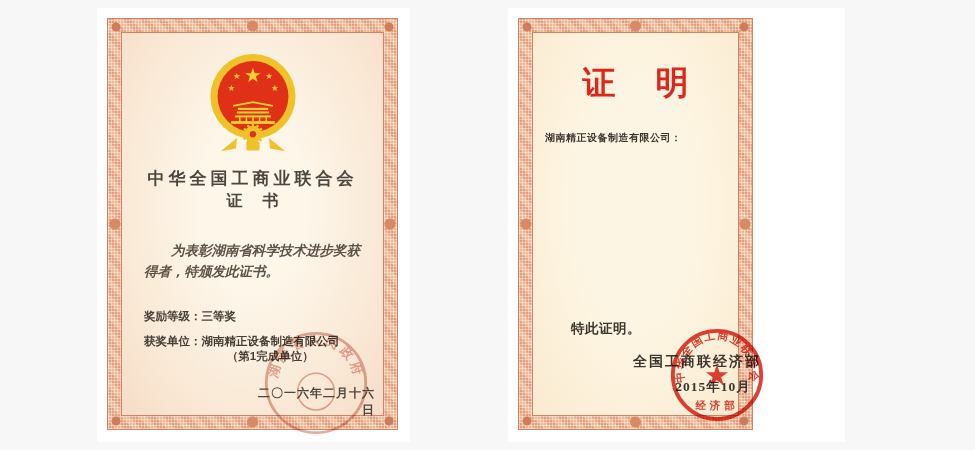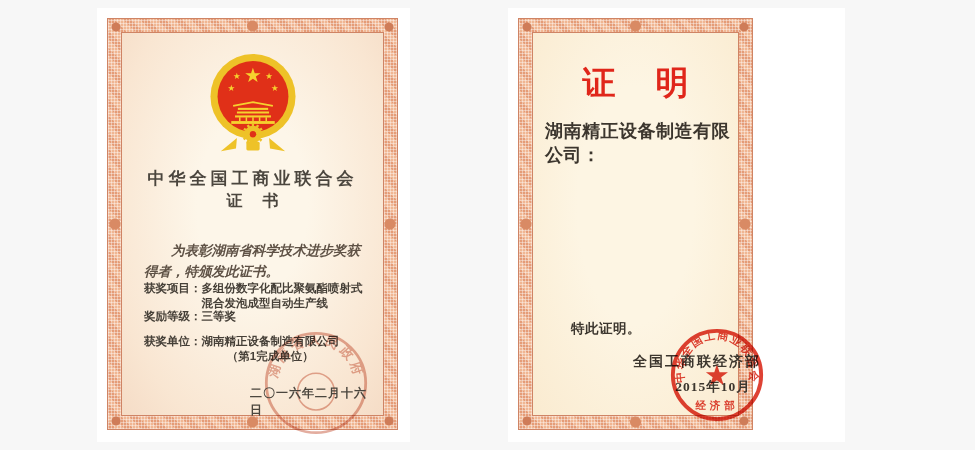--- a/index.html
+++ b/index.html
@@ -73,37 +73,37 @@
     font-size:11.5px;font-weight:bold;color:#453f37;line-height:15px;
     font-family:"Liberation Sans","DejaVu Sans",sans-serif;
   }
   .lc-field .flabel{white-space:nowrap;}
   .lc-field.f1{top:248px;}
   .lc-field.f2{top:276px;}
   .lc-field.f3{top:301px;}
   .funit-note{display:block;padding-left:2.2em;}
   .lc-seal{left:140px;top:296px;width:108px;height:108px;opacity:.55;mix-blend-mode:multiply;}
   .lc-date{
-    left:128px;top:352px;width:125px;text-align:left;
+    left:128px;top:352px;width:125px;text-align:right;
     font-size:12px;font-weight:bold;color:#4b463e;letter-spacing:1px;
     font-family:"Liberation Sans","DejaVu Sans",sans-serif;
   }
   .lc-no{
     left:36px;top:369px;font-size:9px;color:#5a5248;font-weight:bold;
     font-family:"Liberation Sans","DejaVu Sans",sans-serif;letter-spacing:.5px;
   }
 
   
   .rc-title{
     left:0;right:0;top:28px;text-align:center;
     font-size:33px;font-weight:bold;color:#e0261a;
     letter-spacing:40px;padding-left:40px;
   }
   .rc-salutation{
-    left:12px;top:86px;font-size:18px;font-weight:bold;color:#3c362e;letter-spacing:.5px;
+    left:12px;top:98px;font-size:10px;font-weight:bold;color:#3c362e;letter-spacing:.5px;
   }
   .rc-body{
     left:11px;right:10px;top:112px;
     font-size:13.5px;font-weight:bold;color:#3c362e;
     line-height:24px;text-indent:2em;text-align:justify;letter-spacing:.3px;
   }
   .rc-closing{
     left:11px;top:287px;font-size:13.5px;font-weight:bold;color:#3c362e;text-indent:2em;letter-spacing:.5px;
   }
   .rc-issuer{
@@ -144,24 +144,20 @@
           <circle cx="50" cy="86" r="3.4" fill="#e03018"></circle>
           <path d="M33 90 L16 104 L32 101 Z" fill="#eec228"></path>
           <path d="M67 90 L84 104 L68 101 Z" fill="#eec228"></path>
           <rect x="43" y="94" width="14" height="9" rx="1.5" fill="#eec228"></rect>
         </svg>
 
         <div class="abs lc-title">中华全国工商业联合会</div>
         <div class="abs lc-subtitle">证书</div>
         <div class="abs lc-body">为表彰湖南省科学技术进步奖获得者，特颁发此证书。</div>
 
-        <div class="abs lc-field f1">
-          <span class="flabel">获奖项目：</span>
-          <span class="fvalue">多组份数字化配比聚氨酯喷射式混合发泡成型自动生产线</span>
-        </div>
         <div class="abs lc-field f2">
           <span class="flabel">奖励等级：</span>
           <span class="fvalue">三等奖</span>
         </div>
         <div class="abs lc-field f3">
           <span class="flabel">获奖单位：</span>
           <span class="fvalue">
             <span>湖南精正设备制造有限公司</span>
             <span class="funit-note">（第1完成单位）</span>
           </span>

